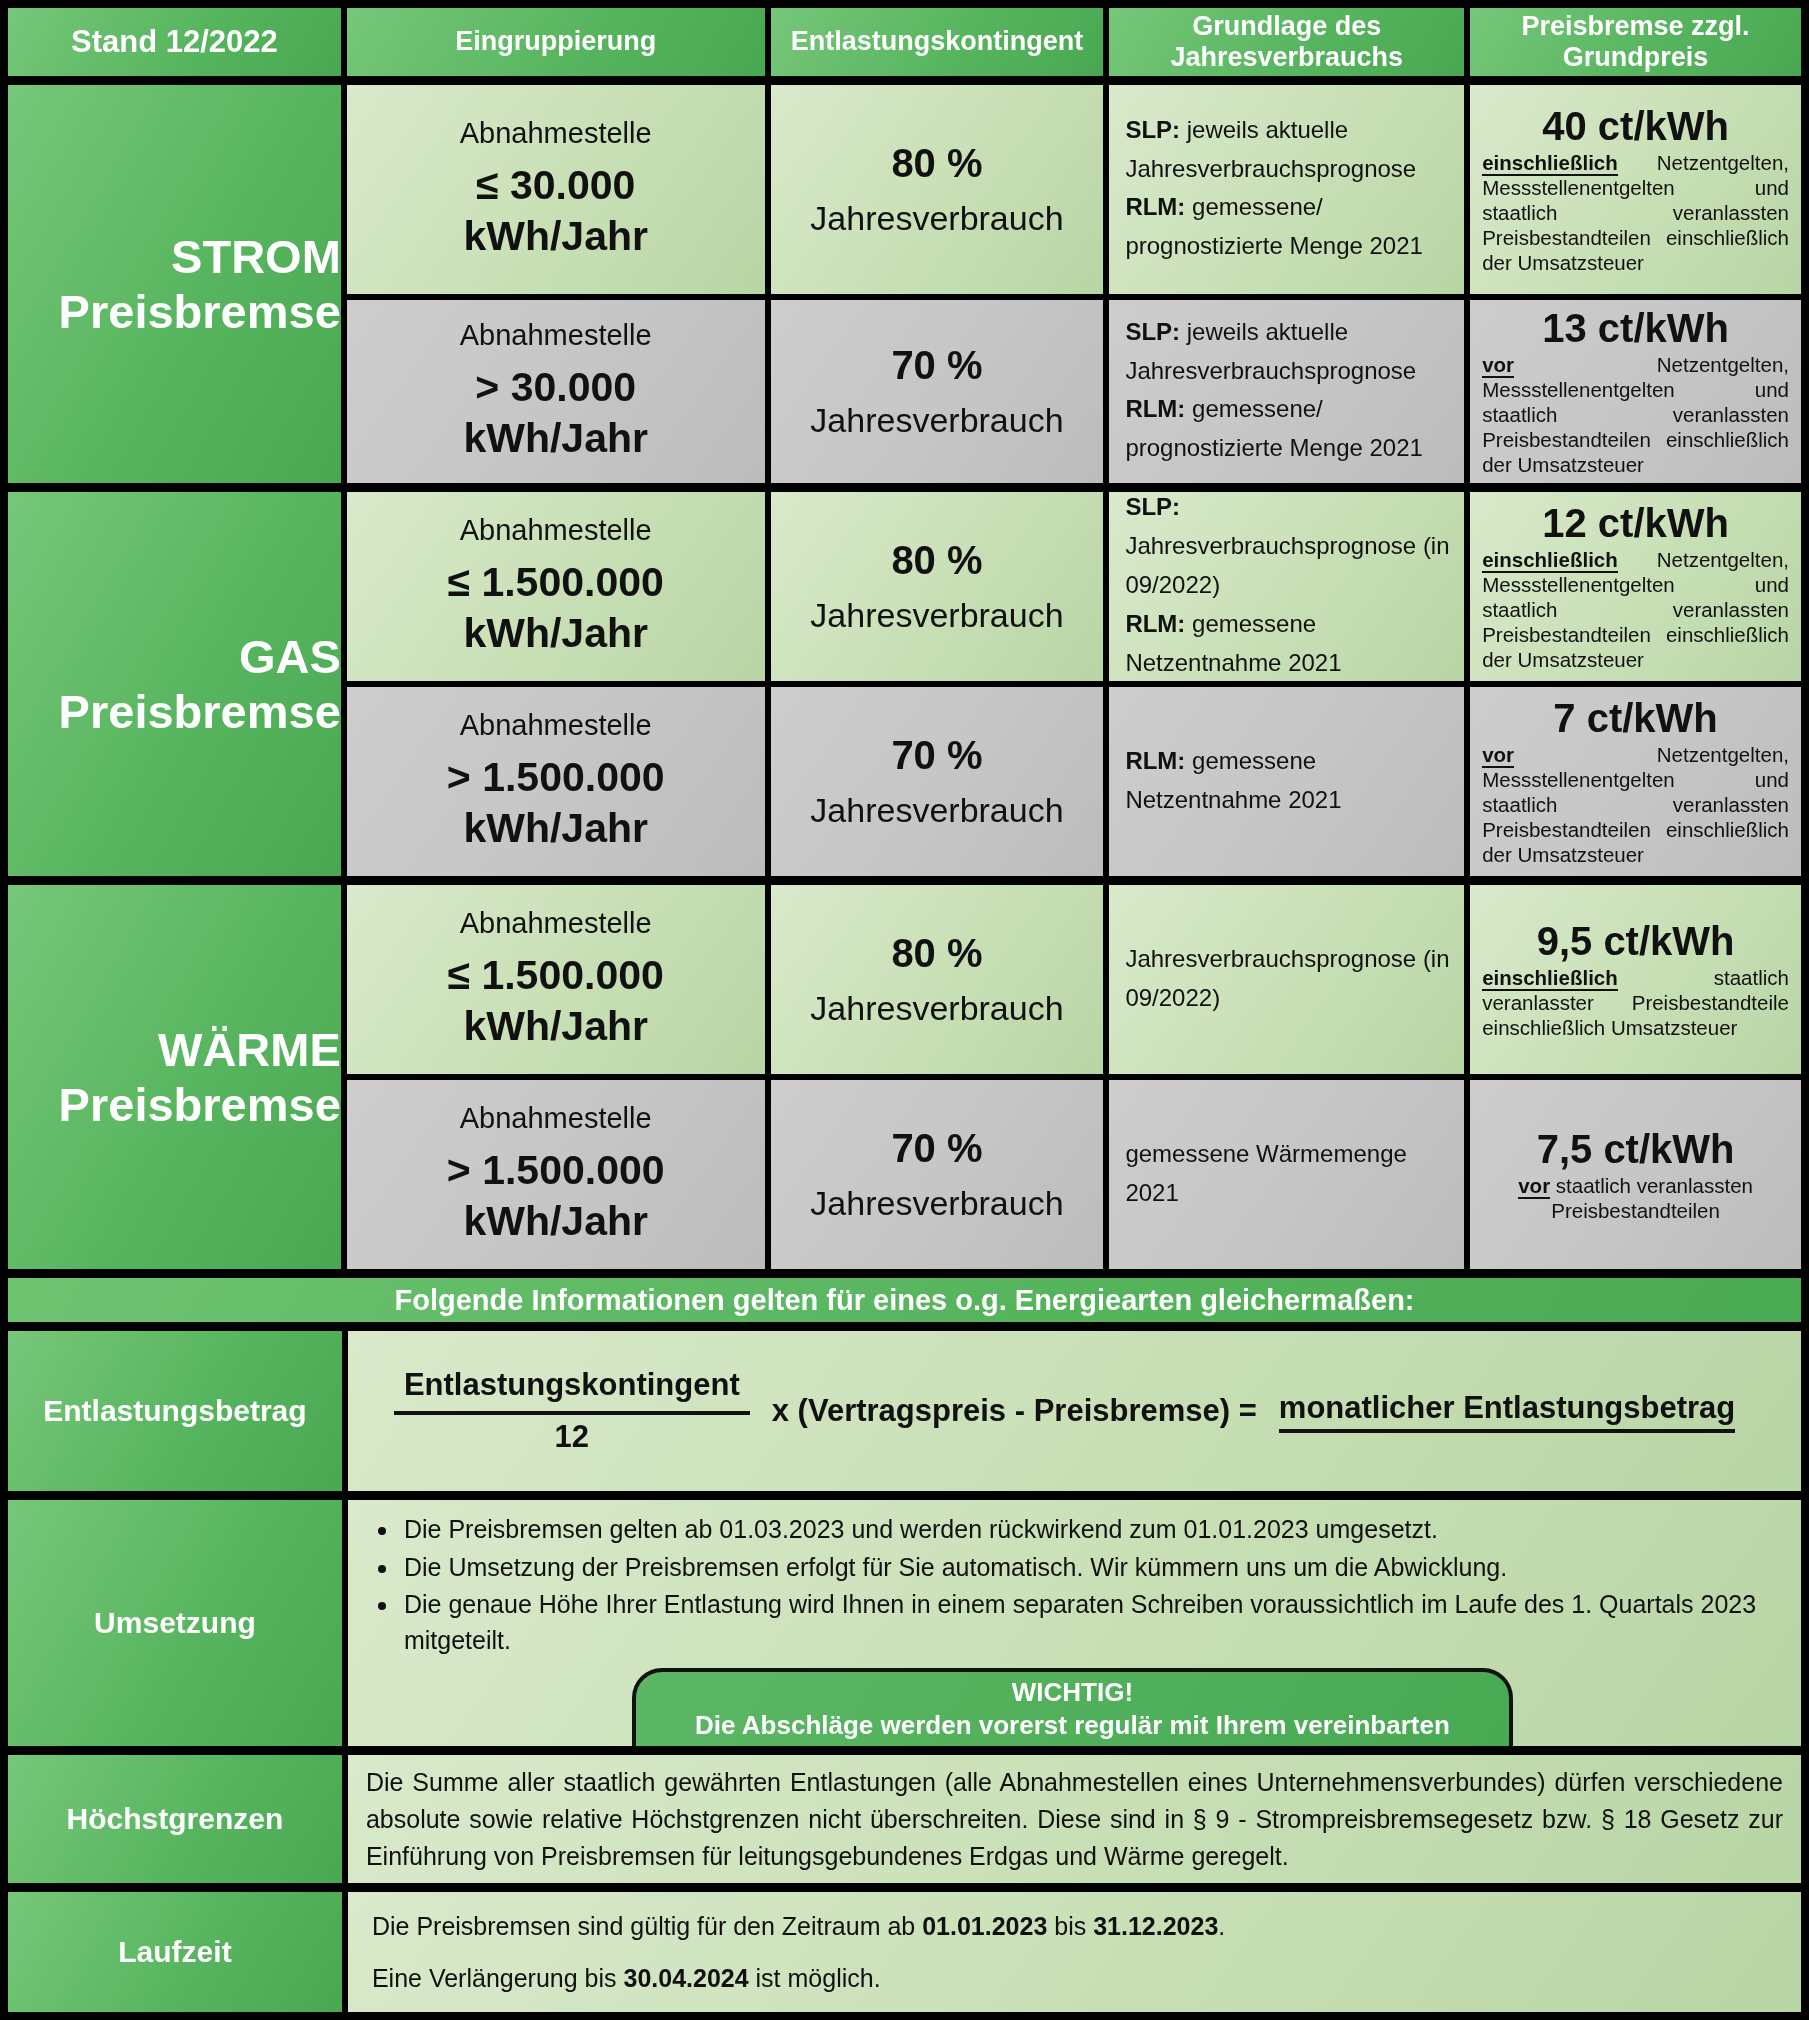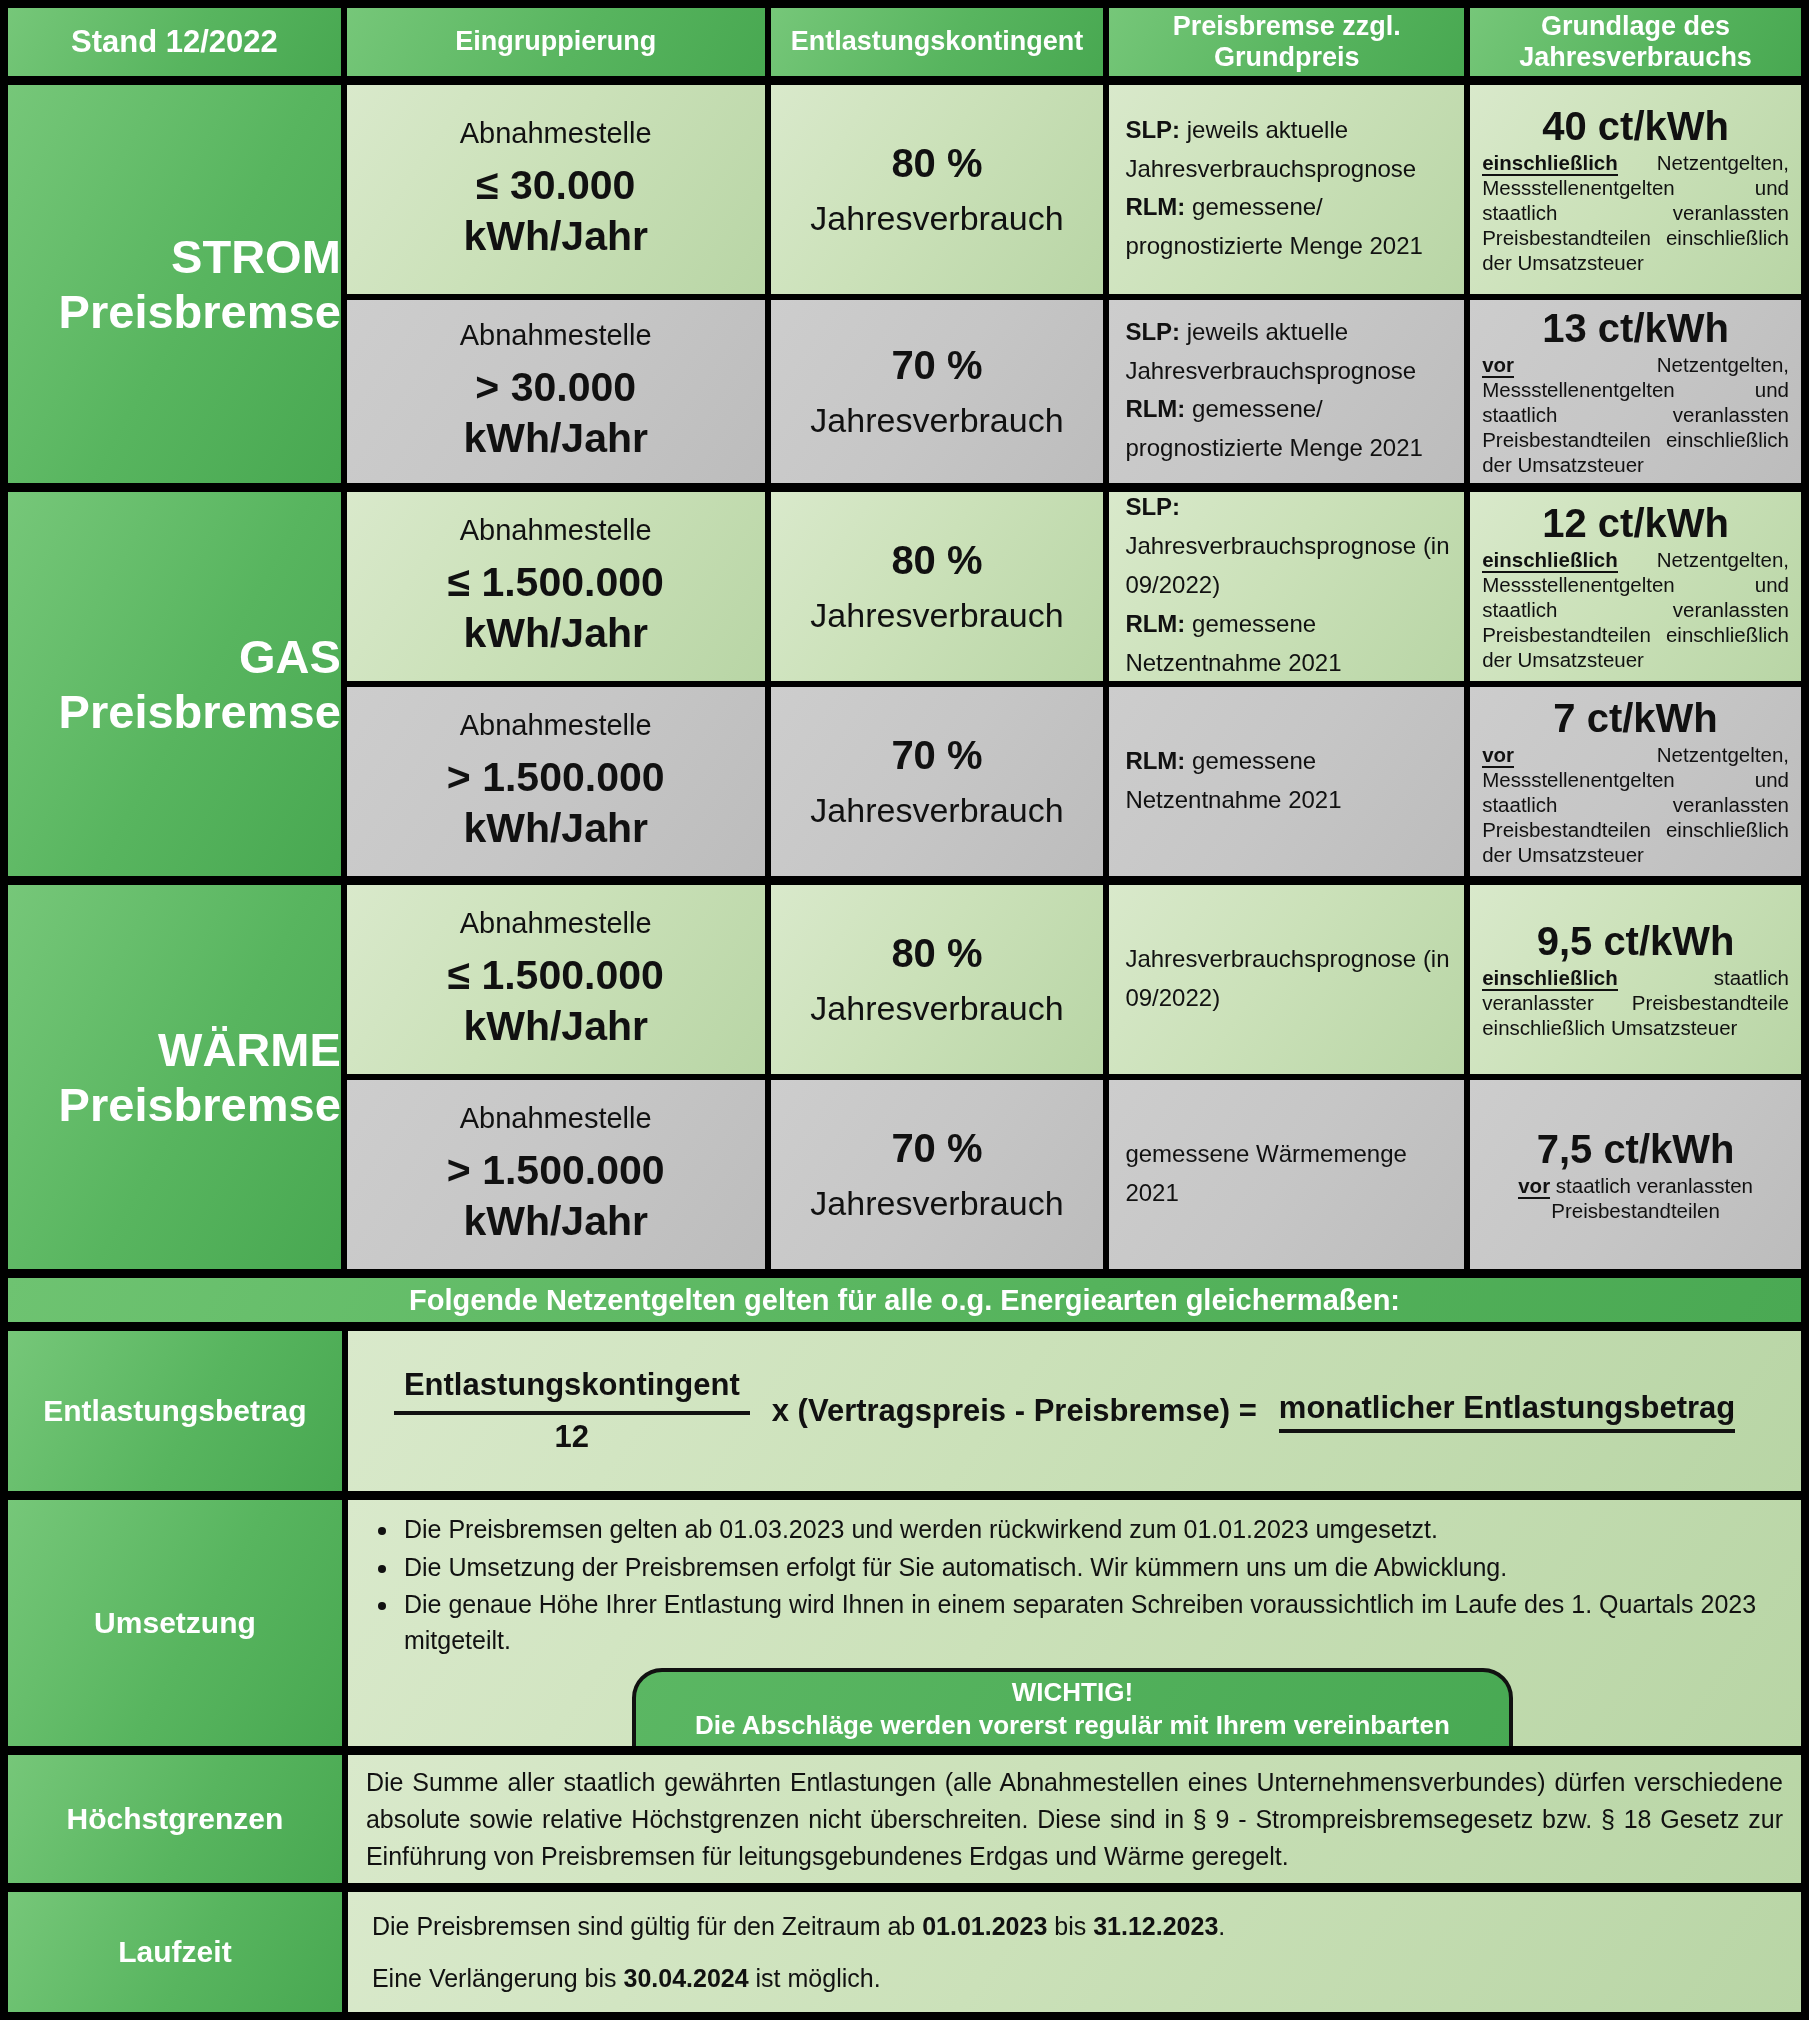--- a/index.html
+++ b/index.html
@@ -75,22 +75,22 @@
 </style>
 </head>
 <body>
 
 <div class="frame">
 
   <div class="grid5 g-header">
     <div class="cell c-label head-cell stand-cell">Stand 12/2022</div>
     <div class="cell c-label head-cell">Eingruppierung</div>
     <div class="cell c-label head-cell">Entlastungskontingent</div>
+    <div class="cell c-label head-cell">Grundlage des Jahresverbrauchs</div>
     <div class="cell c-label head-cell">Preisbremse zzgl. Grundpreis</div>
-    <div class="cell c-label head-cell">Grundlage des Jahresverbrauchs</div>
   </div>
 
   <div class="grid5 sec sec-strom">
     <div class="cell c-label label-cell">
       <div class="sec-name">STROM</div>
       <div class="sec-suffix">Preisbremse</div>
     </div>
 
     <div class="cell c-green eing">
       <div class="abn">Abnahmestelle</div>
@@ -206,21 +206,21 @@
     <div class="cell c-gray grund">
       <p><span>gemessene Wärmemenge 2021</span></p>
     </div>
     <div class="cell c-gray preis">
       <div class="preis-big">7,5 ct/kWh</div>
       <p class="preis-note links"><span class="uw">vor</span><span> staatlich veranlassten Preisbestandteilen</span></p>
     </div>
   </div>
 
   <div class="banner">
-    <span class="banner-text">Folgende Netzentgelten gelten für alle o.g. Energiearten gleichermaßen:</span>
+    <span class="banner-text">Folgende Informationen gelten für eines o.g. Energiearten gleichermaßen:</span>
   </div>
 
   <div class="grid2 row-entlastung">
     <div class="cell c-label b-label">Entlastungsbetrag</div>
     <div class="cell c-green b-content">
       <div class="formula">
         <div class="frac">
           <div class="num">Entlastungskontingent</div>
           <div class="den">12</div>
         </div>

